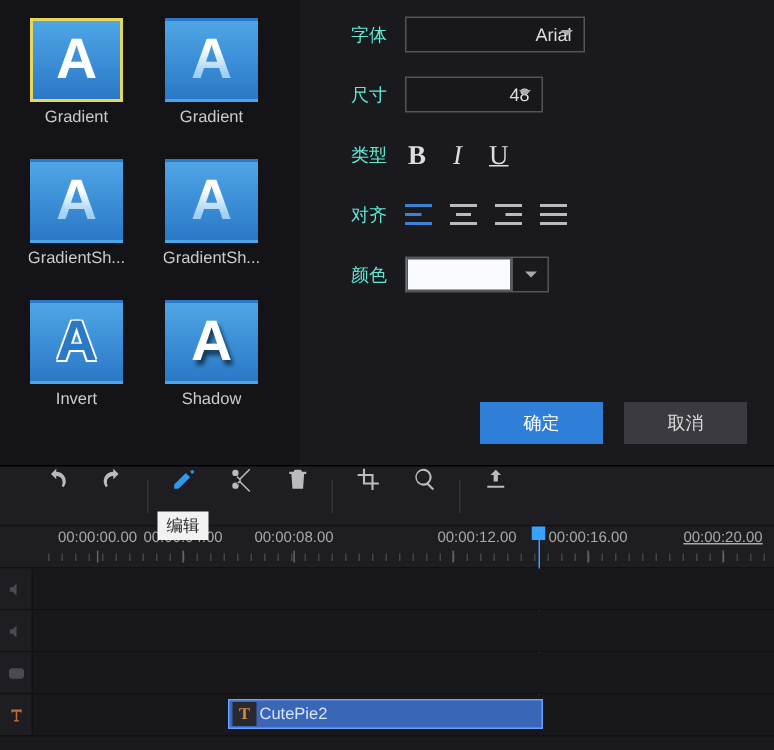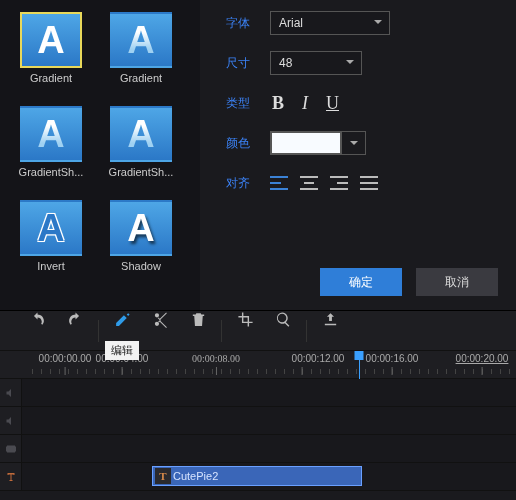--- a/index.html
+++ b/index.html
@@ -9,22 +9,22 @@
 .style-cell{width:90px;height:90px;display:flex;flex-direction:column;align-items:center;margin-bottom:4px;}
 .thumb{width:62px;height:56px;background:linear-gradient(180deg,#4ea6e6 0%,#2b78c7 100%);display:flex;align-items:center;justify-content:center;border:2px solid transparent;}
 .thumb.selected{border:2px solid #e8d85a;}
 .thumb-letter{font-size:38px;font-weight:700;color:#fff;font-family:Arial,sans-serif;}
 .thumb.gradient .thumb-letter{background:linear-gradient(180deg,#fff 30%,#9fd1f2 70%);-webkit-background-clip:text;background-clip:text;color:transparent;}
 .thumb.invert .thumb-letter{color:#2b78c7;text-shadow:0 0 2px #fff, 1px 1px 0 #fff, -1px -1px 0 #fff, 1px -1px 0 #fff, -1px 1px 0 #fff;}
 .thumb.shadow .thumb-letter{text-shadow:2px 3px 3px rgba(0,0,0,.6);}
 .style-label{margin-top:4px;font-size:11px;color:#ccc;max-width:84px;overflow:hidden;text-overflow:ellipsis;white-space:nowrap;text-align:center;}
 .props-panel{flex:1;padding:10px 18px;position:relative;}
 .prop-row{display:flex;align-items:center;margin-bottom:14px;height:26px;}
-.prop-label{width:40px;font-size:12px;color:#3b82f6;text-align:center;margin-right:12px;}
-.dropdown{border:1px solid #555;background:#18181c;height:24px;display:flex;align-items:center;padding:0 8px;position:relative;color:#ddd;min-width:120px;font-size:12px;}
+.prop-label{width:40px;font-size:12px;color:#5eead4;text-align:right;margin-right:12px;}
+.dropdown{border:1px solid #555;background:#18181c;height:24px;display:flex;align-items:center;padding:0 8px;position:relative;color:#ddd;min-width:120px;font-size:12px;justify-content:flex-end;}
 .dropdown.sm{min-width:92px;}
 .dropdown .chev{position:absolute;right:6px;top:50%;transform:translateY(-50%);}
 .chev svg{width:10px;height:10px;fill:#aaa;}
 .type-btns{display:flex;gap:18px;margin-left:2px;}
 .type-b{font-family:"Times New Roman",serif;font-size:18px;font-weight:700;color:#ddd;}
 .type-i{font-family:"Times New Roman",serif;font-size:18px;font-style:italic;color:#ddd;}
 .type-u{font-family:"Times New Roman",serif;font-size:18px;text-decoration:underline;color:#ddd;}
 .align-btns{display:flex;gap:12px;}
 .align-ic{width:18px;height:14px;display:flex;flex-direction:column;justify-content:space-between;}
 .align-ic span{height:2px;background:#bbb;display:block;}
@@ -129,53 +129,53 @@
     </div>
     <div class="prop-row">
       <div class="prop-label">类型</div>
       <div class="type-btns">
         <span class="type-b">B</span>
         <span class="type-i">I</span>
         <span class="type-u">U</span>
       </div>
     </div>
     <div class="prop-row">
+      <div class="prop-label">对齐</div>
+      <div class="align-btns">
+        <div class="align-ic al-left active">
+            <span></span>
+            <span></span>
+            <span></span>
+          </div>
+        <div class="align-ic al-center">
+            <span></span>
+            <span></span>
+            <span></span>
+          </div>
+        <div class="align-ic al-right">
+            <span></span>
+            <span></span>
+            <span></span>
+          </div>
+        <div class="align-ic al-just">
+            <span></span>
+            <span></span>
+            <span></span>
+          </div>
+      </div>
+    </div>
+    <div class="prop-row">
       <div class="prop-label">颜色</div>
       <div class="color-wrap">
         <div class="color-swatch"></div>
         <span class="chev">
             <svg viewBox="0 0 10 10">
               <path d="M1 3l4 4 4-4z" fill="#aaa"></path>
             </svg>
           </span>
-      </div>
-    </div>
-    <div class="prop-row">
-      <div class="prop-label">对齐</div>
-      <div class="align-btns">
-        <div class="align-ic al-left active">
-            <span></span>
-            <span></span>
-            <span></span>
-          </div>
-        <div class="align-ic al-center">
-            <span></span>
-            <span></span>
-            <span></span>
-          </div>
-        <div class="align-ic al-right">
-            <span></span>
-            <span></span>
-            <span></span>
-          </div>
-        <div class="align-ic al-just">
-            <span></span>
-            <span></span>
-            <span></span>
-          </div>
       </div>
     </div>
     <div class="dlg-buttons">
       <div class="btn btn-primary">确定</div>
       <div class="btn btn-secondary">取消</div>
     </div>
   </div>
 </div>
 
 <div class="timeline">
@@ -279,21 +279,21 @@
         <span style="left: 464px;"></span>
         <span style="left: 473px;"></span>
         <span style="left: 482px;"></span>
         <span style="left: 491px;"></span>
         <span style="left: 500px;"></span>
         <span style="left: 509px;"></span>
       </div>
     <div class="playhead"></div>
   <div class="tick" style="left: 32px; margin-left: 33px;">00:00:00.00</div>
       <div class="tick" style="left: 122px;">00:00:04.00</div>
-      <div class="tick" style="left: 216px; font-family: Liberation Serif, serif;">00:00:08.00</div>
+      <div class="tick" style="left: 196px;">00:00:08.00</div>
       <div class="tick" style="left: 302px; padding-left: 32px;">00:00:12.00</div>
       <div class="tick" style="left: 392px;">00:00:16.00</div>
       <div class="tick" style="left: 482px; text-decoration: underline;">00:00:20.00</div>
     </div>
 
   <div class="tl-tracks">
     <div class="track">
       <div class="track-head">
           <svg viewBox="0 0 24 24">
             <path d="M3 9v6h4l5 5V4L7 9H3z"></path>

